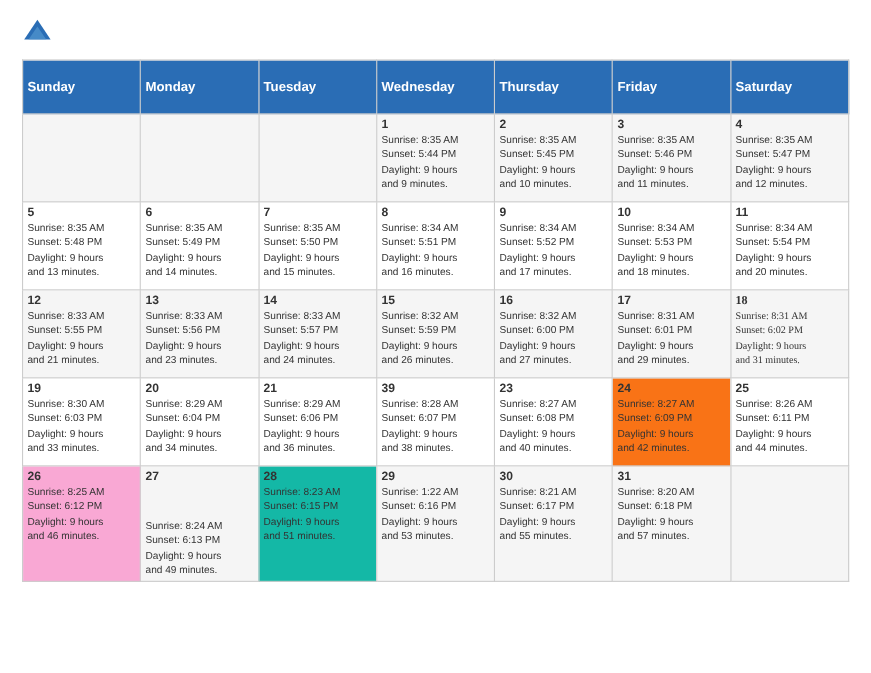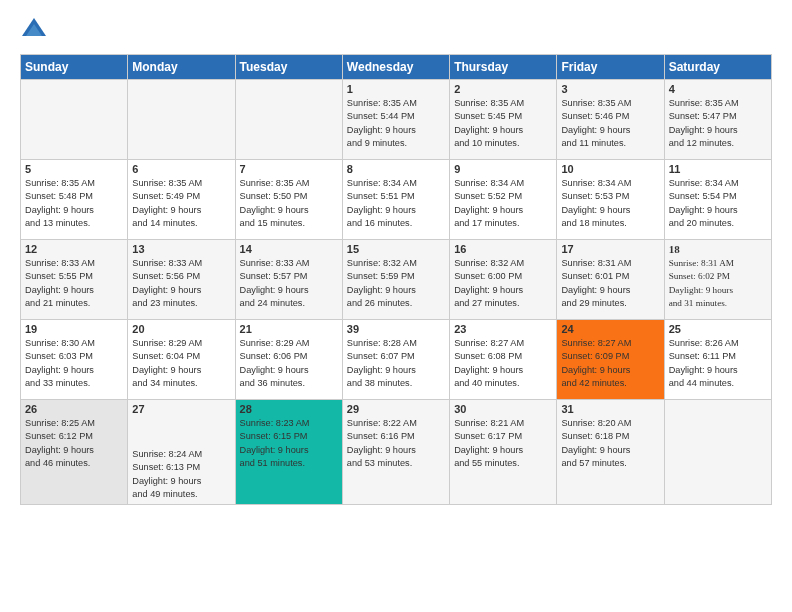--- a/index.html
+++ b/index.html
@@ -61,21 +61,21 @@
     .calendar {
       width: 100%;
       border-collapse: collapse;
       border: 1px solid #ccc;
     }
     .calendar th {
       background: #2a6db5;
       color: #fff;
       font-size: 12px;
       font-weight: bold;
-      padding: 5px 4px;
+      padding: 17px 4px;
       text-align: left;
       border: 1px solid #ccc;
       margin-top: 37px;
     }
     .calendar td {
       vertical-align: top;
       width: 107px;
       border: 1px solid #ccc;
       padding: 3px 4px;
       font-size: 9.5px;
@@ -317,21 +317,21 @@
           </td>
           <td style="background: rgb(255, 255, 255);">
             <span class="day-num">25</span>
             <div class="day-info" style="white-space: pre-line;">Sunrise: 8:26 AM
 Sunset: 6:11 PM
 Daylight: 9 hours
 and 44 minutes.</div>
           </td>
         </tr>
         <tr>
-          <td style="background: #e5e5e5;">
+          <td style="background: #f9a8d4;">
             <span class="day-num">26</span>
             <div class="day-info" style="white-space: pre-line;">Sunrise: 8:25 AM
 Sunset: 6:12 PM
 Daylight: 9 hours
 and 46 minutes.</div>
           </td>
           <td style="background: rgb(245, 245, 245);">
             <span class="day-num">27</span>
             <div class="day-info" style="white-space: pre-line; margin-top: 33px;">Sunrise: 8:24 AM
 Sunset: 6:13 PM
@@ -340,21 +340,21 @@
           </td>
           <td style="background: #14b8a6;">
             <span class="day-num">28</span>
             <div class="day-info" style="white-space: pre-line;">Sunrise: 8:23 AM
 Sunset: 6:15 PM
 Daylight: 9 hours
 and 51 minutes.</div>
           </td>
           <td style="background: rgb(245, 245, 245);">
             <span class="day-num">29</span>
-            <div class="day-info" style="white-space: pre-line;">Sunrise: 8:22 AM
+            <div class="day-info" style="white-space: pre-line;">Sunrise: 1:22 AM
 Sunset: 6:16 PM
 Daylight: 9 hours
 and 53 minutes.</div>
           </td>
           <td style="background: rgb(245, 245, 245);">
             <span class="day-num">30</span>
             <div class="day-info" style="white-space: pre-line;">Sunrise: 8:21 AM
 Sunset: 6:17 PM
 Daylight: 9 hours
 and 55 minutes.</div>

